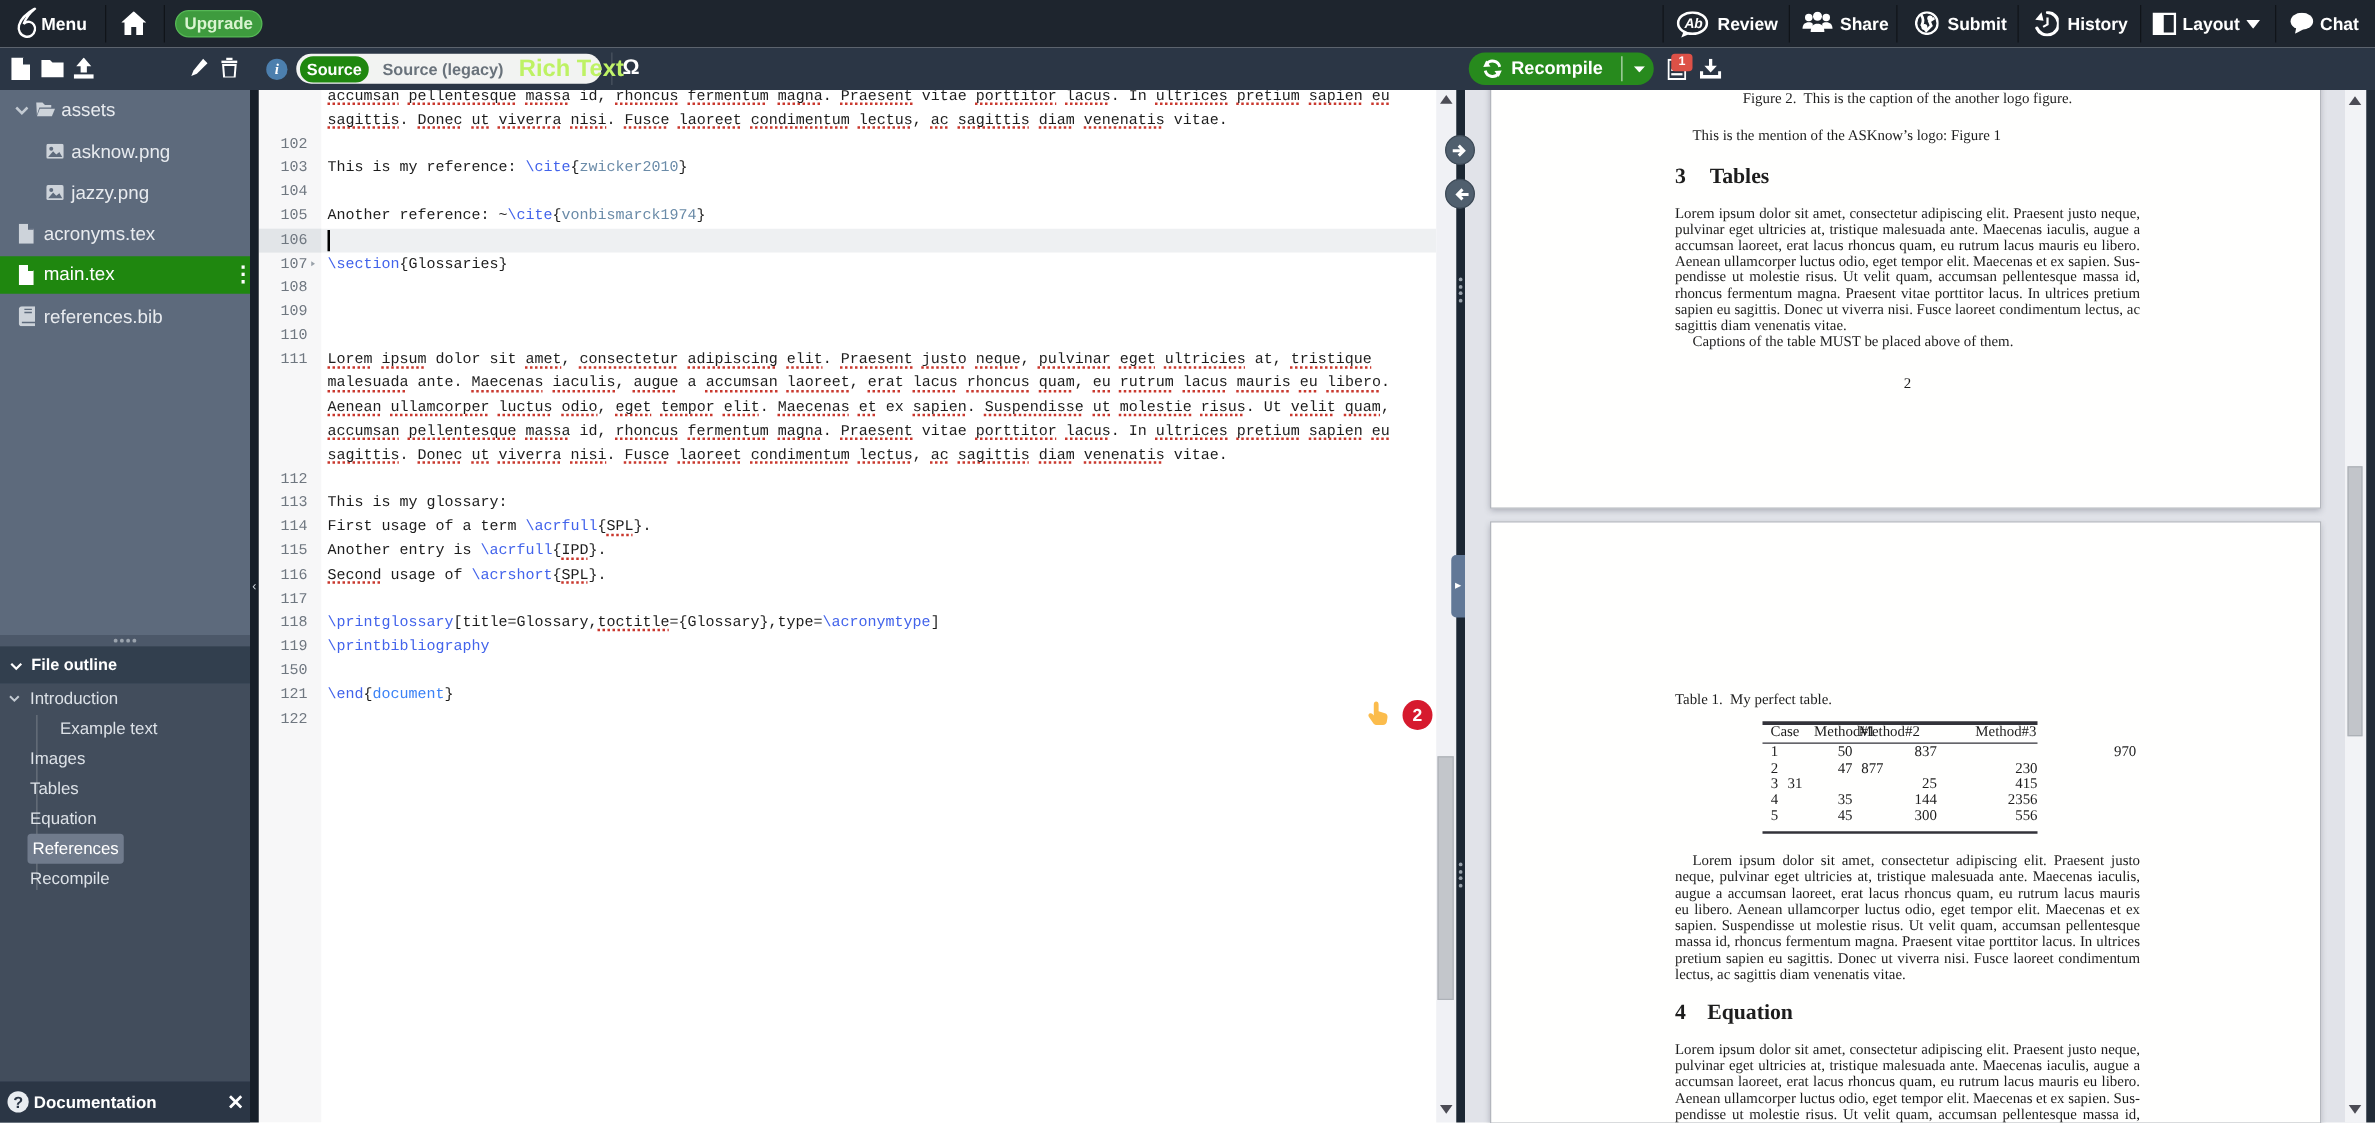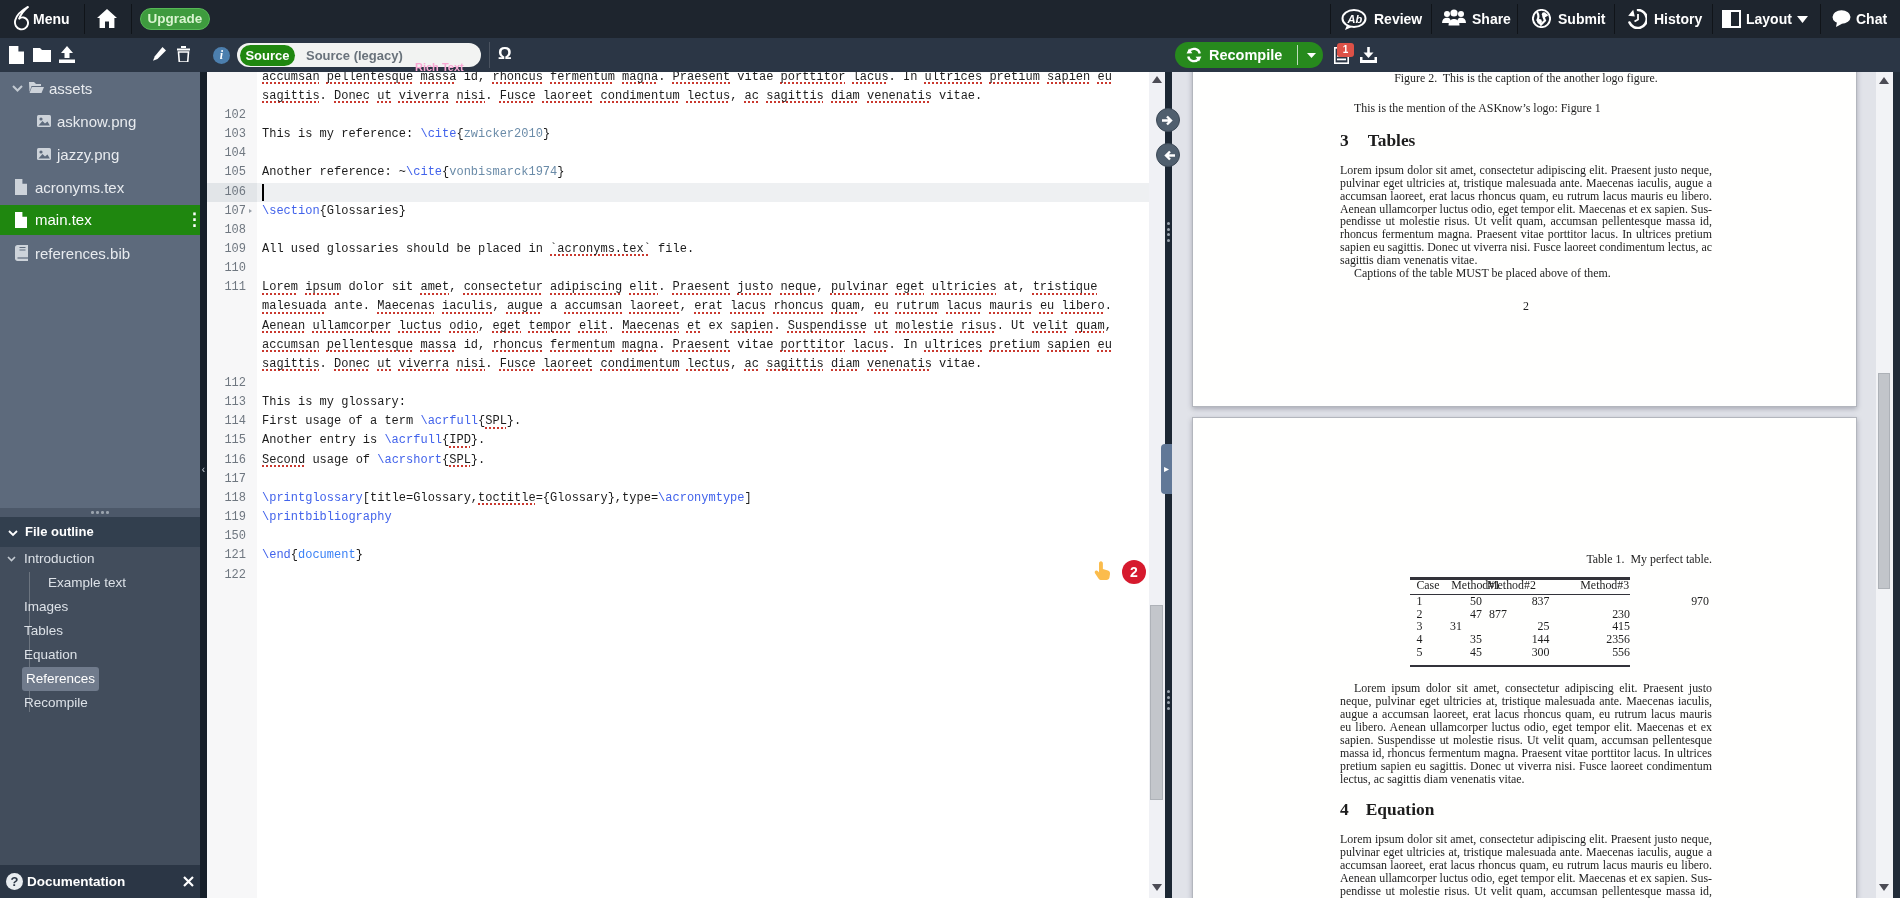--- a/index.html
+++ b/index.html
@@ -182,21 +182,21 @@
   <div id="rows">
   <div class="crow" style="top:-4.40px"><span class="ln"></span><span class="cd"><u>accumsan</u> <u>pellentesque</u> <u>massa</u> id, <u>rhoncus</u> <u>fermentum</u> <u>magna</u>. <u>Praesent</u> vitae <u>porttitor</u> <u>lacus</u>. In <u>ultrices</u> <u>pretium</u> <u>sapien</u> <u>eu</u></span></div>
   <div class="crow" style="top:14.75px"><span class="ln"></span><span class="cd"><u>sagittis</u>. <u>Donec</u> <u>ut</u> <u>viverra</u> <u>nisi</u>. <u>Fusce</u> <u>laoreet</u> <u>condimentum</u> <u>lectus</u>, <u>ac</u> <u>sagittis</u> <u>diam</u> <u>venenatis</u> vitae.</span></div>
   <div class="crow" style="top:33.90px"><span class="ln">102</span><span class="cd"></span></div>
   <div class="crow" style="top:53.05px"><span class="ln">103</span><span class="cd">This is my reference: <span class="kw">\cite</span>{<span class="ck">zwicker2010</span>}</span></div>
   <div class="crow" style="top:72.20px"><span class="ln">104</span><span class="cd"></span></div>
   <div class="crow" style="top:91.35px"><span class="ln">105</span><span class="cd">Another reference: ~<span class="kw">\cite</span>{<span class="ck">vonbismarck1974</span>}</span></div>
   <div class="crow" style="top:110.50px"><span class="ln">106</span><span class="cd"></span></div>
   <div class="crow" style="top:129.65px"><span class="ln">107</span><span style="position:absolute;left:42px;top:7px;width:0;height:0;border-left:3.5px solid #98a0a8;border-top:2.8px solid transparent;border-bottom:2.8px solid transparent;"></span><span class="cd"><span class="kw">\section</span>{Glossaries}</span></div>
   <div class="crow" style="top:148.80px"><span class="ln">108</span><span class="cd"></span></div>
-  <div class="crow" style="top:167.95px"><span class="ln">109</span><span class="cd">All used glossaries should be placed in <u>`acronyms.tex`</u> file.</span></div>
+  <div class="crow" style="top:167.95px"><span class="ln">109</span></div>
   <div class="crow" style="top:187.10px"><span class="ln">110</span><span class="cd"></span></div>
   <div class="crow" style="top:206.25px"><span class="ln">111</span><span class="cd"><u>Lorem</u> <u>ipsum</u> dolor sit <u>amet</u>, <u>consectetur</u> <u>adipiscing</u> <u>elit</u>. <u>Praesent</u> <u>justo</u> <u>neque</u>, <u>pulvinar</u> <u>eget</u> <u>ultricies</u> at, <u>tristique</u></span></div>
   <div class="crow" style="top:225.40px"><span class="ln"></span><span class="cd"><u>malesuada</u> ante. <u>Maecenas</u> <u>iaculis</u>, <u>augue</u> a <u>accumsan</u> <u>laoreet</u>, <u>erat</u> <u>lacus</u> <u>rhoncus</u> <u>quam</u>, <u>eu</u> <u>rutrum</u> <u>lacus</u> <u>mauris</u> <u>eu</u> <u>libero</u>.</span></div>
   <div class="crow" style="top:244.55px"><span class="ln"></span><span class="cd"><u>Aenean</u> <u>ullamcorper</u> <u>luctus</u> <u>odio</u>, <u>eget</u> <u>tempor</u> <u>elit</u>. <u>Maecenas</u> <u>et</u> ex <u>sapien</u>. <u>Suspendisse</u> <u>ut</u> <u>molestie</u> <u>risus</u>. Ut <u>velit</u> <u>quam</u>,</span></div>
   <div class="crow" style="top:263.70px"><span class="ln"></span><span class="cd"><u>accumsan</u> <u>pellentesque</u> <u>massa</u> id, <u>rhoncus</u> <u>fermentum</u> <u>magna</u>. <u>Praesent</u> vitae <u>porttitor</u> <u>lacus</u>. In <u>ultrices</u> <u>pretium</u> <u>sapien</u> <u>eu</u></span></div>
   <div class="crow" style="top:282.85px"><span class="ln"></span><span class="cd"><u>sagittis</u>. <u>Donec</u> <u>ut</u> <u>viverra</u> <u>nisi</u>. <u>Fusce</u> <u>laoreet</u> <u>condimentum</u> <u>lectus</u>, <u>ac</u> <u>sagittis</u> <u>diam</u> <u>venenatis</u> vitae.</span></div>
   <div class="crow" style="top:302.00px"><span class="ln">112</span><span class="cd"></span></div>
   <div class="crow" style="top:321.15px"><span class="ln">113</span><span class="cd">This is my glossary:</span></div>
   <div class="crow" style="top:340.30px"><span class="ln">114</span><span class="cd">First usage of a term <span class="kw">\acrfull</span>{<u>SPL</u>}.</span></div>
   <div class="crow" style="top:359.45px"><span class="ln">115</span><span class="cd">Another entry is <span class="kw">\acrfull</span>{<u>IPD</u>}.</span></div>
@@ -228,38 +228,38 @@
   <div class="pl plj" style="left:1340px;top:163.9px;width:372px">Lorem ipsum dolor sit amet, consectetur adipiscing elit. Praesent justo neque,</div>
   <div class="pl plj" style="left:1340px;top:176.8px;width:372px">pulvinar eget ultricies at, tristique malesuada ante. Maecenas iaculis, augue a</div>
   <div class="pl plj" style="left:1340px;top:189.6px;width:372px">accumsan laoreet, erat lacus rhoncus quam, eu rutrum lacus mauris eu libero.</div>
   <div class="pl plj" style="left:1340px;top:202.5px;width:372px">Aenean ullamcorper luctus odio, eget tempor elit. Maecenas et ex sapien. Sus-</div>
   <div class="pl plj" style="left:1340px;top:215.3px;width:372px">pendisse ut molestie risus. Ut velit quam, accumsan pellentesque massa id,</div>
   <div class="pl plj" style="left:1340px;top:228.2px;width:372px">rhoncus fermentum magna. Praesent vitae porttitor lacus. In ultrices pretium</div>
   <div class="pl plj" style="left:1340px;top:241.0px;width:372px">sapien eu sagittis. Donec ut viverra nisi. Fusce laoreet condimentum lectus, ac</div>
   <div class="pl" style="left:1340px;top:253.9px">sagittis diam venenatis vitae.</div>
   <div class="pl" style="left:1354px;top:266.7px">Captions of the table MUST be placed above of them.</div>
   <div class="pl" style="left:1340px;top:299.5px;width:372px;text-align:center">2</div>
-  <div class="pl" style="left:1340px;top:552.7px;width:372px;text-align:right">Table 1.&nbsp; My perfect table.</div>
+  <div class="pl" style="left:1340px;top:552.7px;width:372px;text-align:left">Table 1.&nbsp; My perfect table.</div>
   <div class="abs" style="left:1410px;top:577.2px;width:220px;height:2.4px;background:#33333a"></div>
   <div class="abs" style="left:1410px;top:594.2px;width:220px;height:1.2px;background:#33333a"></div>
   <div class="abs" style="left:1410px;top:664.7px;width:220px;height:2.4px;background:#33333a"></div>
   <div class="pl" style="left:1416.4px;top:579.3px">Case</div>
   <div class="pl" style="left:1451.3px;top:579.3px">Method#1</div>
   <div class="pl" style="left:1487px;top:579.3px">Method#2</div>
   <div class="pl" style="left:1580.3px;top:579.3px">Method#3</div>
   <div class="pl" style="left:1416.5px;top:595.1px">1</div>
   <div class="pl" style="left:1430px;top:595.1px;width:52px;text-align:right">50</div>
   <div class="pl" style="left:1489px;top:595.1px;width:60.5px;text-align:right">837</div>
   <div class="pl" style="left:1648px;top:595.1px;width:61px;text-align:right">970</div>
   <div class="pl" style="left:1416.5px;top:607.7px">2</div>
   <div class="pl" style="left:1430px;top:607.7px;width:52px;text-align:right">47</div>
   <div class="pl" style="left:1489px;top:607.7px;width:60.5px;text-align:left">877</div>
   <div class="pl" style="left:1569px;top:607.7px;width:61px;text-align:right">230</div>
   <div class="pl" style="left:1416.5px;top:620.4px">3</div>
-  <div class="pl" style="left:1430px;top:620.4px;width:52px;text-align:center">31</div>
+  <div class="pl" style="left:1430px;top:620.4px;width:52px;text-align:left">31</div>
   <div class="pl" style="left:1489px;top:620.4px;width:60.5px;text-align:right">25</div>
   <div class="pl" style="left:1569px;top:620.4px;width:61px;text-align:right">415</div>
   <div class="pl" style="left:1416.5px;top:633.0px">4</div>
   <div class="pl" style="left:1430px;top:633.0px;width:52px;text-align:right">35</div>
   <div class="pl" style="left:1489px;top:633.0px;width:60.5px;text-align:right">144</div>
   <div class="pl" style="left:1569px;top:633.0px;width:61px;text-align:right">2356</div>
   <div class="pl" style="left:1416.5px;top:645.7px">5</div>
   <div class="pl" style="left:1430px;top:645.7px;width:52px;text-align:right">45</div>
   <div class="pl" style="left:1489px;top:645.7px;width:60.5px;text-align:right">300</div>
   <div class="pl" style="left:1569px;top:645.7px;width:61px;text-align:right">556</div>
@@ -387,21 +387,21 @@
   <svg style="position:absolute;left:177px;top:8px" width="13" height="16" viewBox="0 0 13 16">
     <rect x="0" y="2.5" width="13" height="2" fill="#fff"></rect>
     <rect x="4" y="0" width="5" height="2" fill="#fff"></rect>
     <path d="M1.5 6 L11.5 6 L10.7 16 L2.3 16 Z" fill="none" stroke="#fff" stroke-width="1.6"></path>
   </svg>
 
   <div style="position:absolute;left:213px;top:9px;width:17px;height:17px;border-radius:50%;background:#4c7fae;color:#fff;text-align:center;font-size:12px;font-style:italic;font-weight:700;font-family:'Liberation Serif',serif;line-height:17px;">i</div>
   <div style="position:absolute;left:237px;top:5px;width:244px;height:24px;border-radius:12px;background:#f2f3f2;"></div>
   <div style="position:absolute;left:240px;top:6.5px;width:55px;height:21px;border-radius:11px;background:#1f870f;color:#fff;font-size:13px;font-weight:700;text-align:center;line-height:21px;">Source</div>
   <div style="position:absolute;left:306px;top:6.5px;height:21px;color:#69727b;font-size:13px;font-weight:700;line-height:21px;">Source (legacy)</div>
-  <div style="position:absolute;left:415px;top:6.5px;height:21px;color:#f9a8d4;font-size:11px;font-weight:700;line-height:21px;margin-top:12px;">Rich Text</div>
+  <div style="position:absolute;left:415px;top:6.5px;height:21px;color:#bef264;font-size:19px;font-weight:700;line-height:21px;">Rich Text</div>
   <div class="sep1" style="left:489px;top:4px;height:26px;background:rgba(255,255,255,0.15)"></div>
   <div style="position:absolute;left:498px;top:6px;color:#fff;font-size:17px;font-weight:700;">Ω</div>
 
   <div style="position:absolute;left:1175px;top:4px;width:148px;height:26px;border-radius:13px;background:#278a1d;"></div>
   <svg style="position:absolute;left:1186px;top:9px" width="16" height="16" viewBox="0 0 16 16">
     <path d="M13.8 6.5 A 6 6 0 0 0 3.2 4.2" fill="none" stroke="#fff" stroke-width="2.3"></path>
     <path d="M2.2 9.5 A 6 6 0 0 0 12.8 11.8" fill="none" stroke="#fff" stroke-width="2.3"></path>
     <path d="M0.6 6.6 L6.4 6.2 L3.0 1.4 Z" fill="#fff"></path>
     <path d="M15.4 9.4 L9.6 9.8 L13.0 14.6 Z" fill="#fff"></path>
   </svg>

